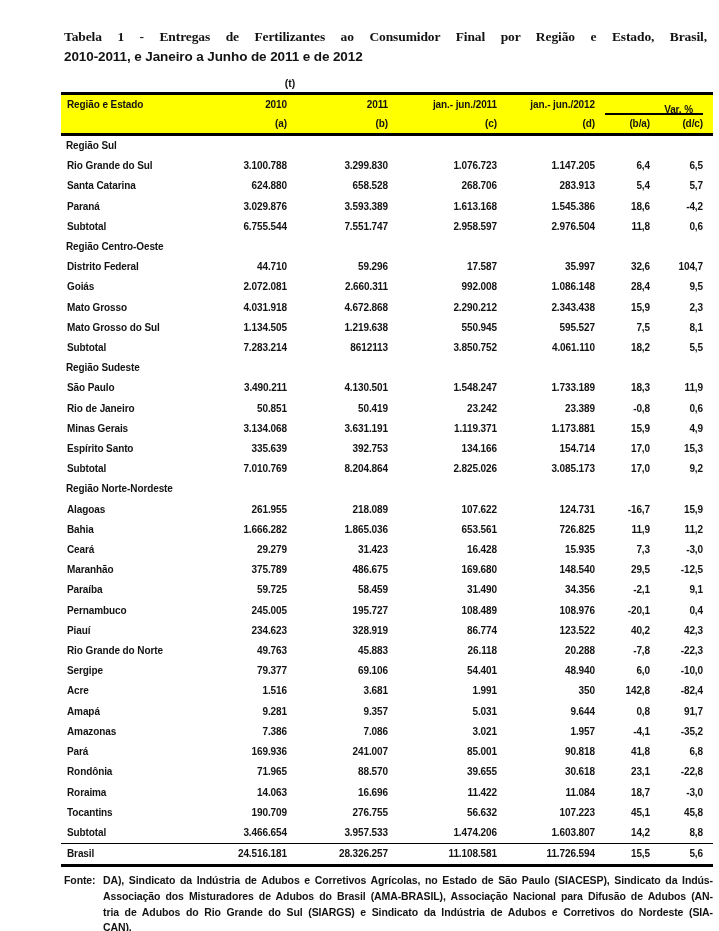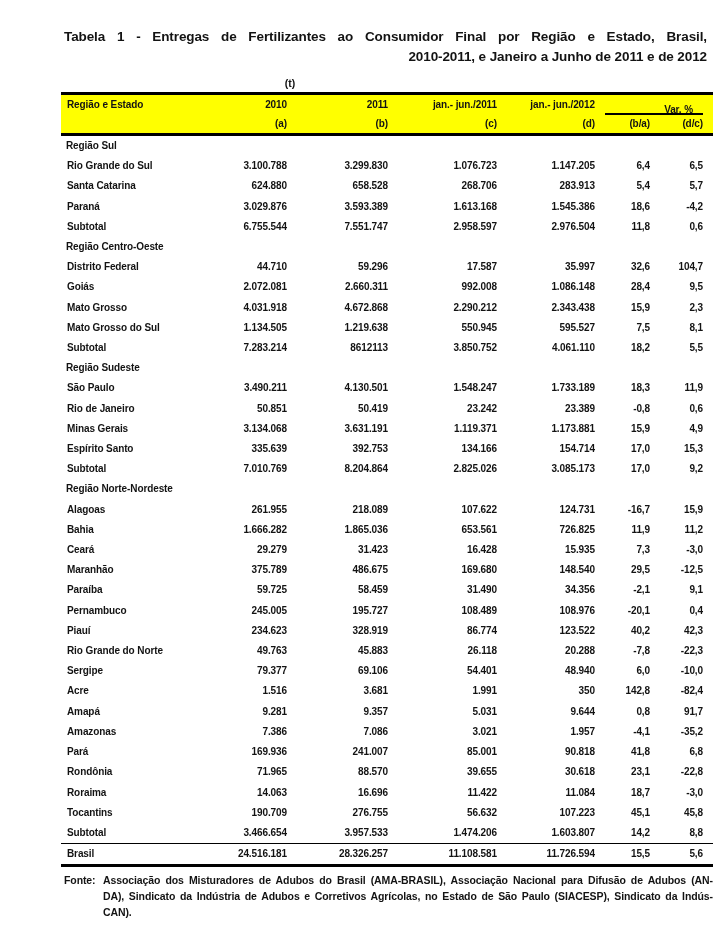--- a/index.html
+++ b/index.html
@@ -7,22 +7,22 @@
   body {
     width:719px; height:931px; overflow:hidden; position:relative;
     font-family:"Liberation Sans", sans-serif;
     color:var(--text, #131313);
     -webkit-font-smoothing:antialiased;
   }
   .page { position:absolute; inset:0; background:var(--page_bg, #ffffff); }
 
   
   .title { position:absolute; left:64px; top:27px; width:643px; font-weight:bold; font-size:13.5px; line-height:20px; letter-spacing:-0.1px; }
-  .title-l1 { text-align:justify; text-align-last:justify; }
-  .title-l2 { text-align:right; }
+  .title-l1 { text-align:justify; text-align-last:justify;font-family:Liberation Serif, serif; }
+  .title-l2 { text-align:left; }
   .unit { position:absolute; left:255px; top:77px; width:70px; text-align:center; font-weight:bold; font-size:10.5px; }
 
   
   .tbl {
     position:absolute; left:61px; top:92px; width:652px;
     border-collapse:collapse; table-layout:fixed;
     font-size:10px; font-weight:bold; letter-spacing:-0.1px;
     border-top:3px solid var(--border, #000);
   }
   .tbl col.c-region { width:160px; }
@@ -426,18 +426,19 @@
           <td class="num">11.108.581</td>
           <td class="num">11.726.594</td>
           <td class="num">15,5</td>
           <td class="num">5,6</td>
         </tr>
       </tbody>
   </table>
 
   <div class="footnote">
     <span class="fonte-label">Fonte:</span>
+    <div class="fline">DA), Sindicato da Indústria de Adubos e Corretivos Agrícolas, no Estado de São Paulo (SIACESP), Sindicato da Indús-</div>
     <div class="fline">Associação dos Misturadores de Adubos do Brasil (AMA-BRASIL), Associação Nacional para Difusão de Adubos (AN-</div>
-    <div class="fline">DA), Sindicato da Indústria de Adubos e Corretivos Agrícolas, no Estado de São Paulo (SIACESP), Sindicato da Indús-</div>
+    <div class="fline">tria de Adubos do Rio Grande do Sul (SIARGS) e Sindicato da Indústria de Adubos e Corretivos do Nordeste (SIA-</div>
     <div class="fline last">CAN).</div>
   </div>
 
 </div>
 
 </body></html>

